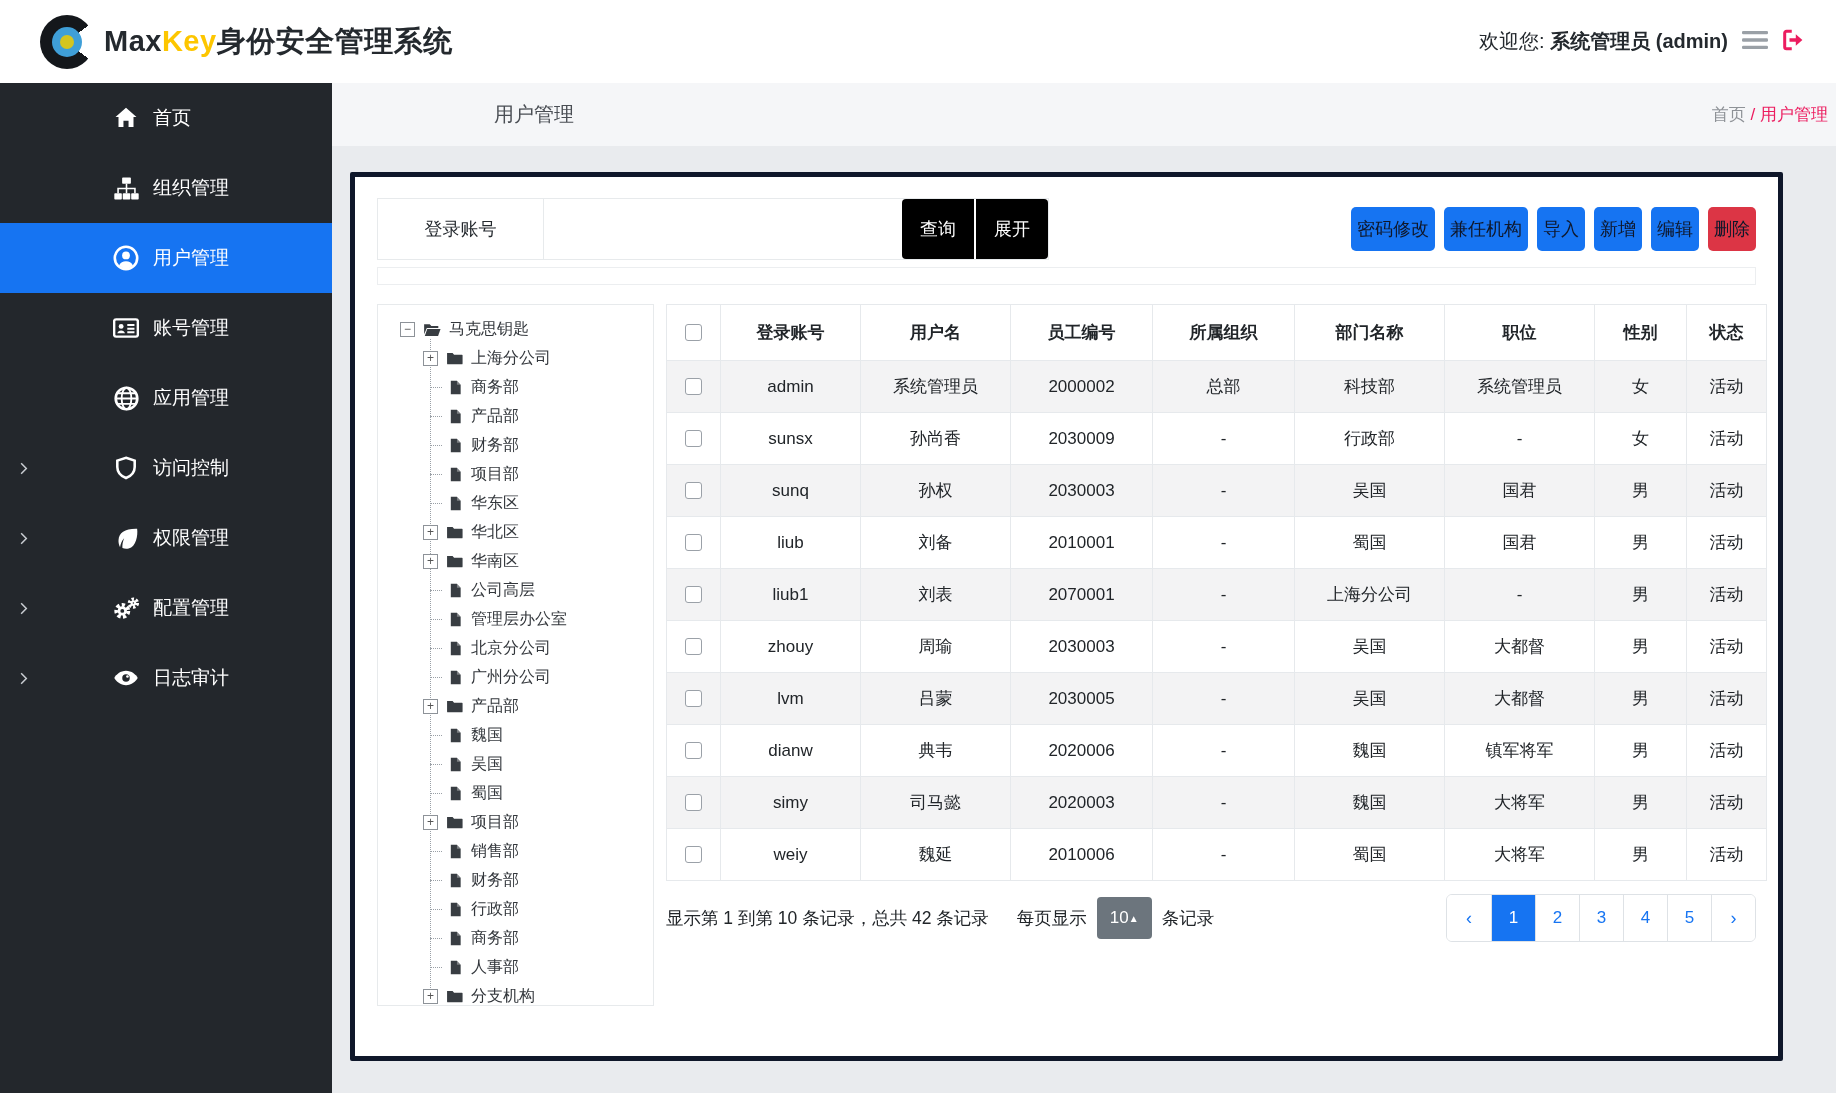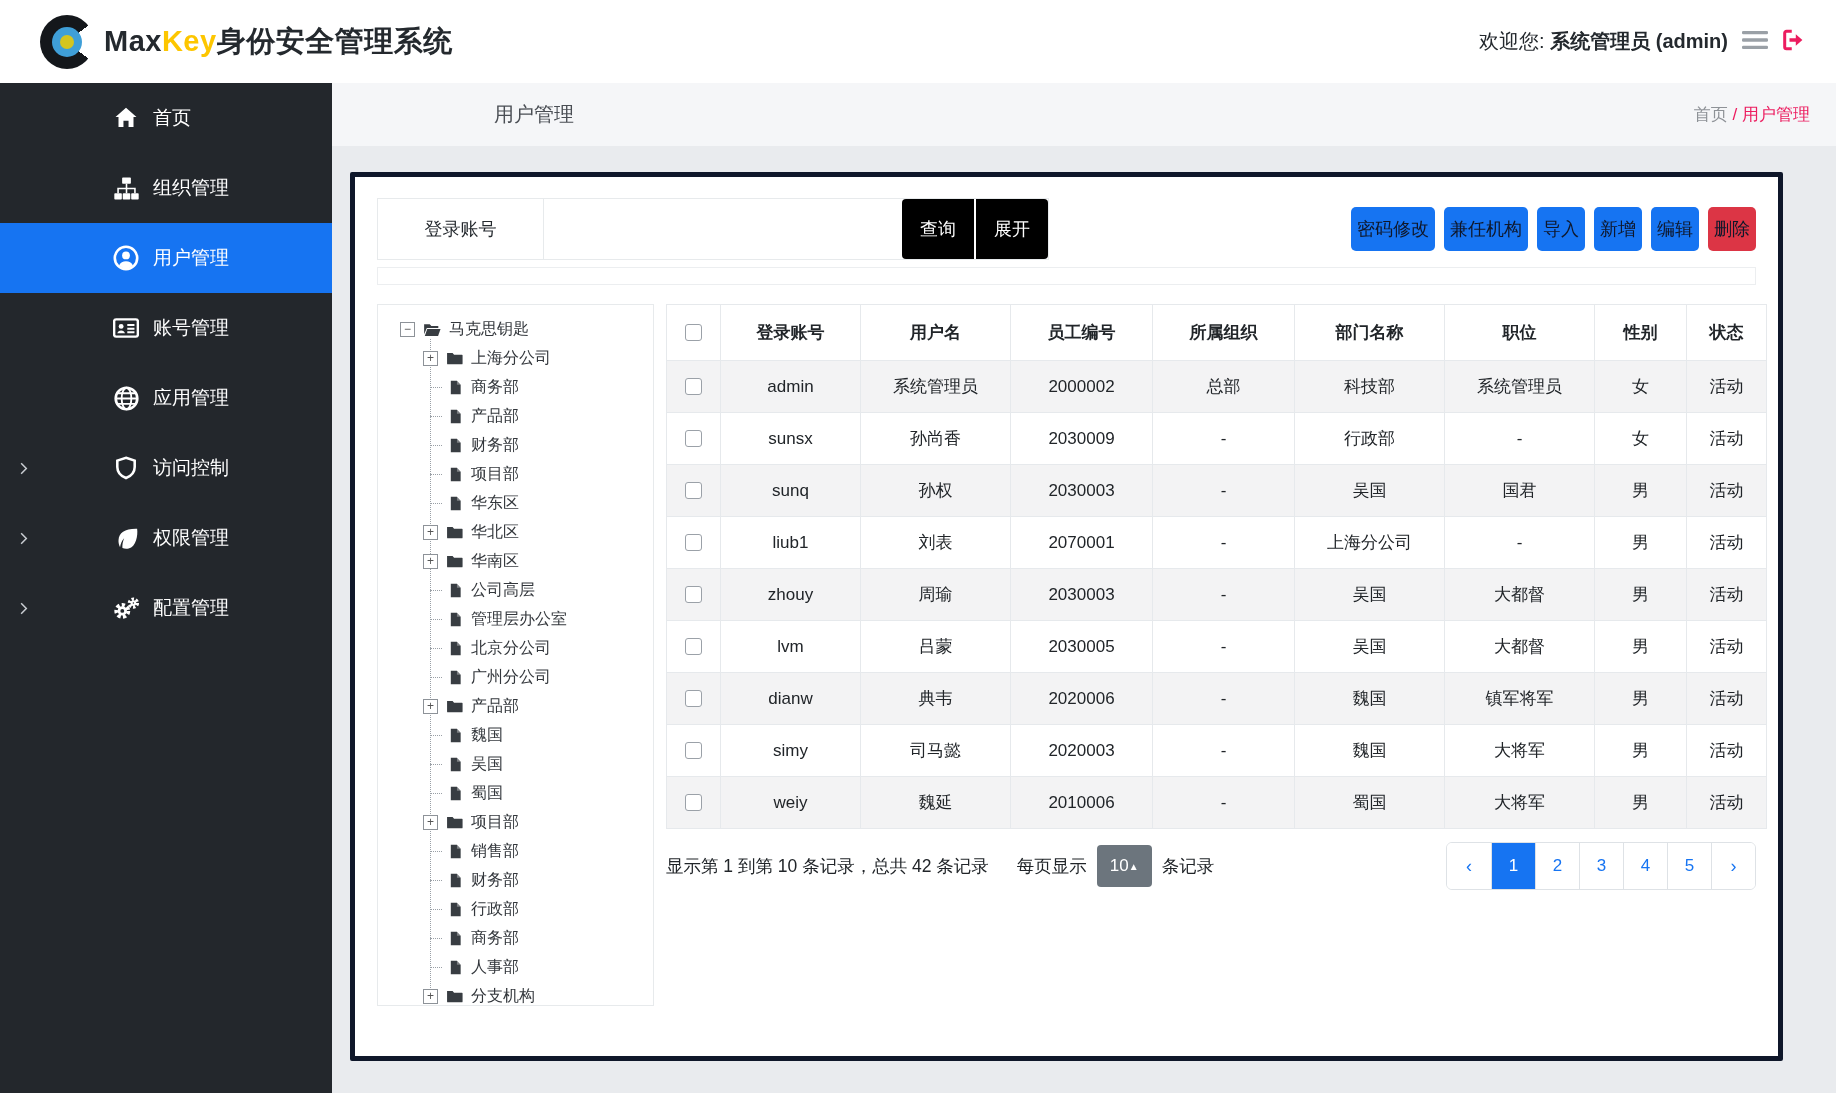--- a/index.html
+++ b/index.html
@@ -27,21 +27,21 @@
   
   .sidebar { position:absolute; left:0; top:83px; bottom:0; width:332px; background:#23272c; z-index:5; }
   .side-item { height:70px; display:flex; align-items:center; position:relative; color:#fff; font-size:19px; cursor:pointer; }
   .side-item.active { background:#1674f2; }
   .side-item .chev { position:absolute; left:16px; color:#c9cdd2; display:flex; }
   .side-item .ic { margin-left:112px; width:28px; display:flex; justify-content:center; align-items:center; }
   .side-item .lbl { margin-left:13px; }
   
   .titlebar { position:absolute; left:332px; top:83px; right:0; height:63px; background:#f5f6f8; display:flex; align-items:center; z-index:4; }
   .page-title { margin-left:162px; font-size:20px; color:#4a4e54; }
-  .breadcrumb { margin-left:auto; margin-right:26px; font-size:17px; color:#8e9297; }
+  .breadcrumb { margin-left:auto; margin-right:8px; font-size:17px; color:#8e9297; }
   .breadcrumb .bc-cur, .breadcrumb .bc-sep { color:#ec1c5f; }
   .breadcrumb .bc-home { cursor:pointer; }
   
   .card { position:absolute; left:350px; top:172px; width:1433px; height:889px; background:#fff; border:5px solid #0f172a; border-radius:2px; padding:21px 22px 0 22px; }
   .search-row { display:flex; align-items:flex-start; }
   .search-box { width:672px; height:62px; border:1px solid #e7eaec; display:flex; align-items:stretch; }
   .sb-label { width:166px; display:flex; align-items:center; justify-content:center; font-size:18px; border-right:1px solid #e7eaec; }
   .sb-input { flex:1; min-width:0; border:none; outline:none; font-size:17px; padding:0 14px; font-family:inherit; }
   .sb-btns { display:flex; }
   .sb-btns button { width:72px; background:#000000; color:#fff; border:none; font-size:18px; cursor:pointer; font-family:inherit; }
@@ -197,20 +197,35 @@
       <span class="ic">
         <svg viewBox="0 0 18 16" width="27" height="25">
           <circle cx="6.2" cy="9.6" r="4" fill="none" stroke="currentColor" stroke-width="2.6" stroke-dasharray="2.1 1.5"></circle>
           <circle cx="6.2" cy="9.6" r="2.2" fill="none" stroke="currentColor" stroke-width="1.8"></circle>
           <circle cx="13.6" cy="4.4" r="2.7" fill="none" stroke="currentColor" stroke-width="2.2" stroke-dasharray="1.6 1.2"></circle>
           <circle cx="13.6" cy="4.4" r="1.2" fill="none" stroke="currentColor" stroke-width="1.4"></circle>
         </svg>
       </span>
       <span class="lbl">配置管理</span>
     </div>
+    <div class="side-item">
+      <span class="chev">
+        <svg viewBox="0 0 16 16" width="15" height="15">
+          <path d="M5.5 2.5 11 8l-5.5 5.5" fill="none" stroke="currentColor" stroke-width="1.6"></path>
+        </svg>
+      </span>
+      <span class="ic">
+        <svg viewBox="0 0 16 16" width="26" height="26">
+          <path fill="currentColor" d="M8 3.6C4.6 3.6 1.9 5.9.8 8c1.1 2.1 3.8 4.4 7.2 4.4S14.1 10.1 15.2 8C14.1 5.9 11.4 3.6 8 3.6z"></path>
+          <circle cx="8" cy="8" r="2.3" fill="#23272c"></circle>
+          <circle cx="8.9" cy="7.1" r="0.8" fill="currentColor"></circle>
+        </svg>
+      </span>
+      <span class="lbl">日志审计</span>
+    </div>
   </div>
 
 <div class="titlebar">
   <div class="page-title">用户管理</div>
   <div class="breadcrumb">
     <span class="bc-home">首页</span>
     <span class="bc-sep">/</span>
     <span class="bc-cur">用户管理</span>
   </div>
 </div>
@@ -534,20 +549,33 @@
             </tr>
             <tr>
               <td>
                 <div class="cbx"></div>
               </td>
               <td>sunq</td>
               <td>孙权</td>
               <td>2030003</td>
               <td>-</td>
               <td>吴国</td>
+              <td>国君</td>
+              <td>男</td>
+              <td>活动</td>
+            </tr>
+            <tr>
+              <td>
+                <div class="cbx"></div>
+              </td>
+              <td>liub</td>
+              <td>刘备</td>
+              <td>2010001</td>
+              <td>-</td>
+              <td>蜀国</td>
               <td>国君</td>
               <td>男</td>
               <td>活动</td>
             </tr>
             <tr>
               <td>
                 <div class="cbx"></div>
               </td>
               <td>liub1</td>
               <td>刘表</td>

